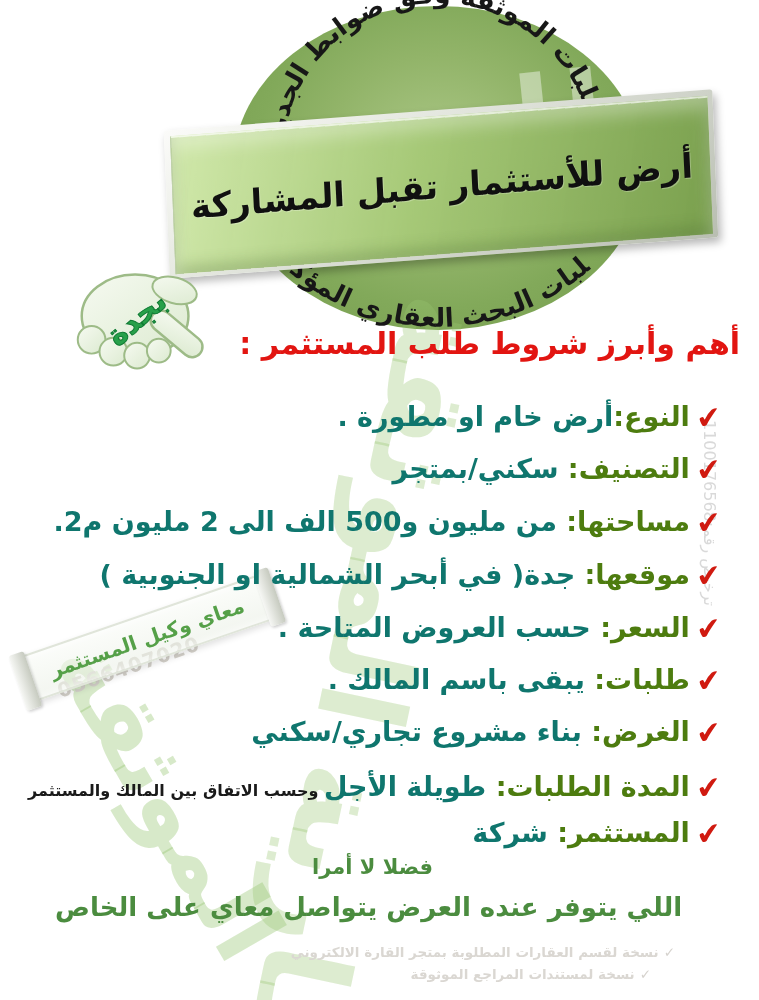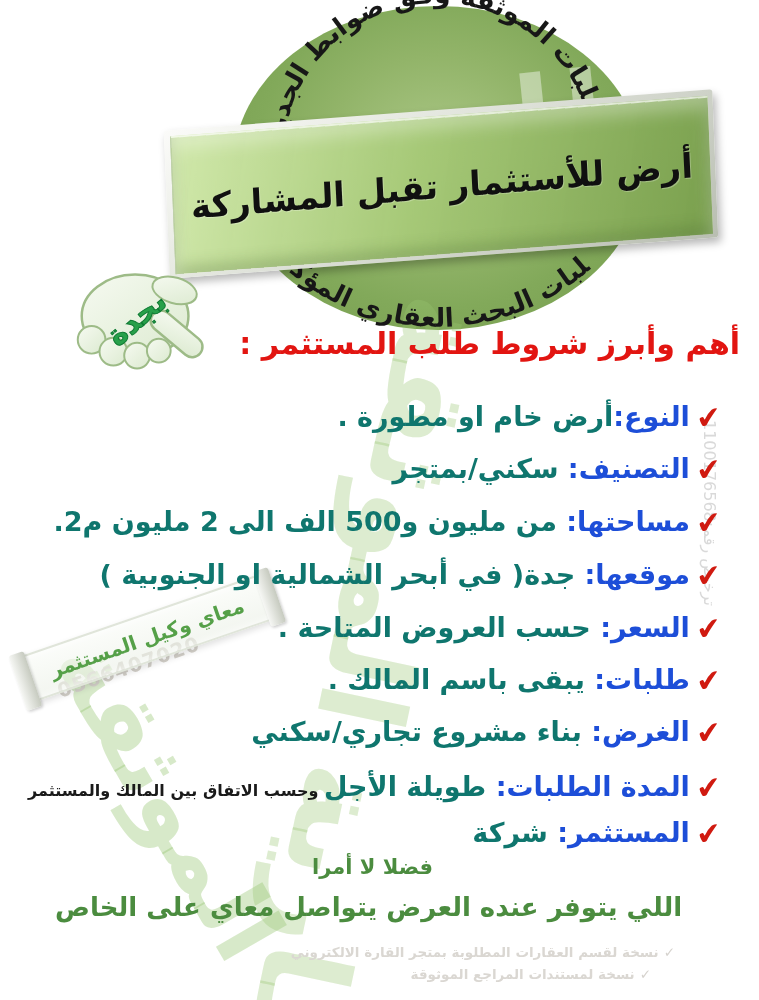--- a/index.html
+++ b/index.html
@@ -65,21 +65,21 @@
   }
   
   .item{
     position:absolute;right:38px;z-index:4;direction:rtl;white-space:nowrap;
     font-size:27px;font-weight:bold;color:#151515;
   }
   .item .check{
     color:#d01a10;font-size:30px;margin-left:6px;display:inline-block;
     transform:rotate(-6deg);vertical-align:-2px;
   }
-  .item .label{color:#1d4ed8;text-align:center;}
+  .item .label{color:#4d7c0f;text-align:center;}
   .item .value{color:#0f766e;}
   .item .note{font-size:16px;font-weight:bold;color:#1a1a1a;margin-left:44px;}
   
   .glass-tag{
     position:absolute;left:16px;top:614px;width:262px;height:48px;z-index:3;
     transform:rotate(-19deg);
     background:linear-gradient(180deg,rgba(250,252,248,.75),rgba(230,236,224,.5));
     border:2px solid #e0e5da;border-radius:5px;box-sizing:border-box;
     box-shadow:inset 0 0 10px rgba(255,255,255,.9), 2px 3px 6px rgba(0,0,0,.12);
     display:flex;align-items:center;justify-content:center;

